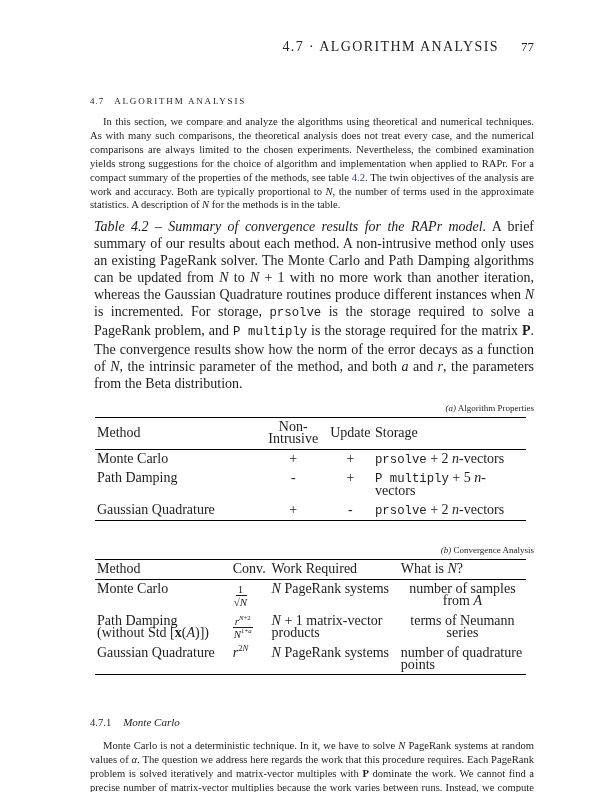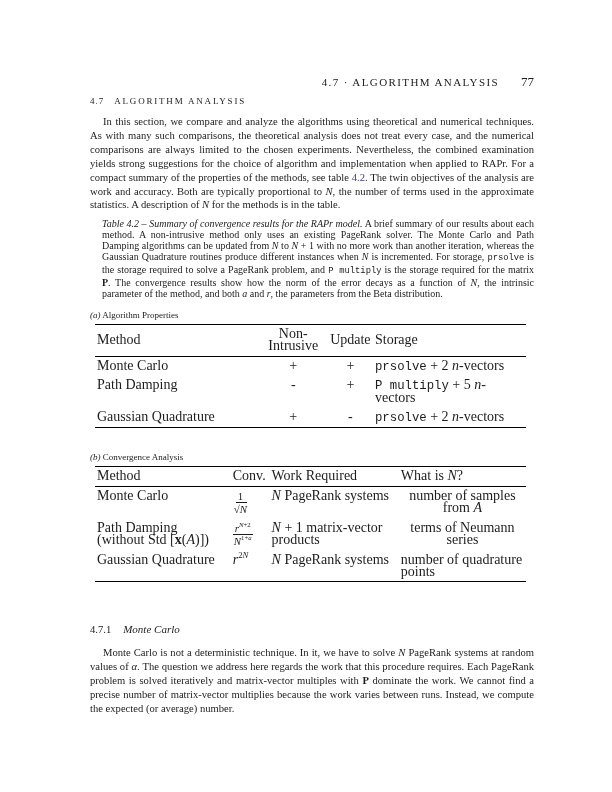--- a/index.html
+++ b/index.html
@@ -10,42 +10,42 @@
     font-family:"Liberation Serif","DejaVu Serif",serif;
     color:#1c1c1c;
     overflow:hidden;
   }
   
   .running-header{
     position:absolute;left:90px;top:39px;width:444px;
     display:flex;justify-content:flex-end;align-items:baseline;gap:22px;
   }
   .running-title{
-    font-size:11px;letter-spacing:1.4px;font-variant:small-caps;
-    text-transform:uppercase;color:#222;margin-top:37px;
+    font-size:14px;letter-spacing:1.4px;font-variant:small-caps;
+    text-transform:uppercase;color:#222;
   }
   .page-number{font-size:13px;color:#1c1c1c;}
   
   .content{position:absolute;left:90px;top:96px;width:444px;}
   .section-heading{
     font-size:9px;letter-spacing:1.8px;text-transform:uppercase;
     margin:0 0 9px 0;color:#1c1c1c;
   }
   .section-heading .sec-num{margin-right:10px;letter-spacing:1px;}
   p.body{
     font-size:10.6px;line-height:13.9px;text-align:justify;
     margin:0;text-indent:13px;
   }
   .caption{
-    font-size:10px;line-height:11px;text-align:justify;
-    margin:6px 0 0 12px;color:#1c1c1c;
+    font-size:14px;line-height:17px;text-align:justify;
+    margin:6px 0 0 4px;color:#1c1c1c;
   }
   .table-block{margin-top:11px;}
   .subcaption{
-    text-align:left;font-size:9px;margin:0 0 4px 0;
+    text-align:right;font-size:9px;margin:0 0 4px 0;
   }
   .subcaption-b{margin-top:24px;}
   table{
     border-collapse:collapse;width:431px;margin-left:5px;
     font-size:14px;line-height:12px;
     border-top:1.3px solid #000;border-bottom:1.3px solid #000;
   }
   th{
     font-weight:normal;text-align:left;
     border-bottom:0.8px solid #000;

